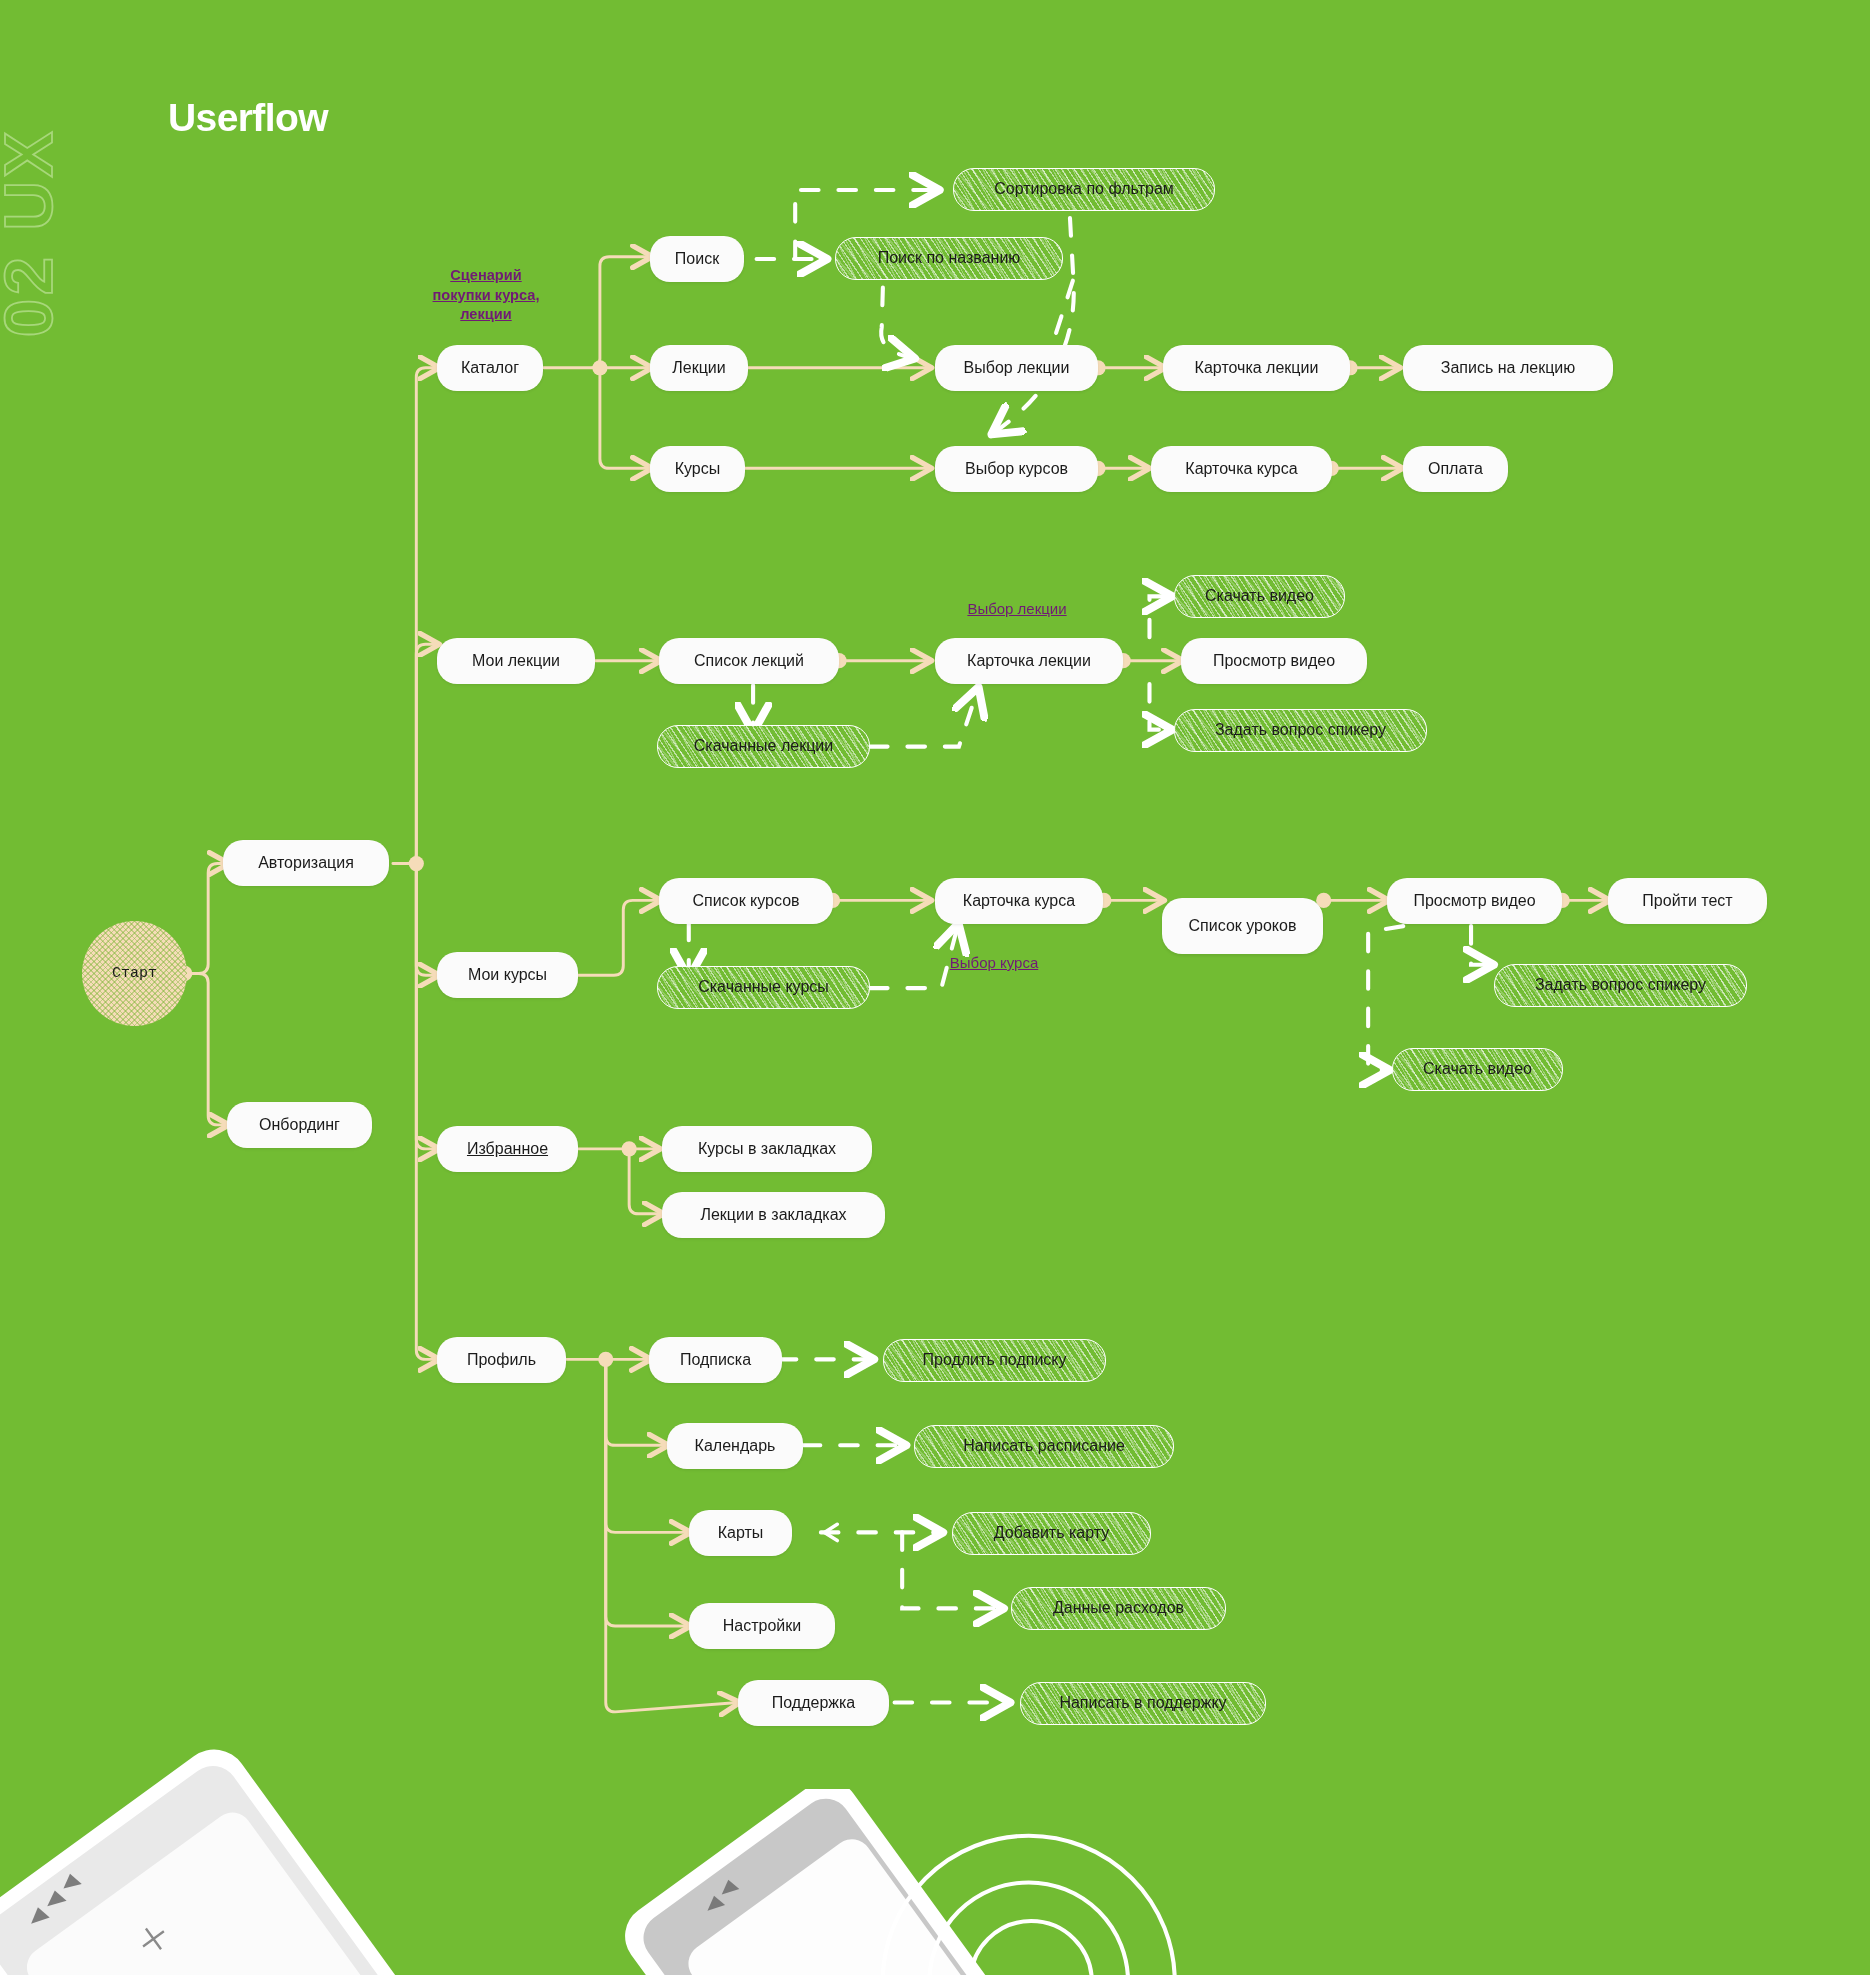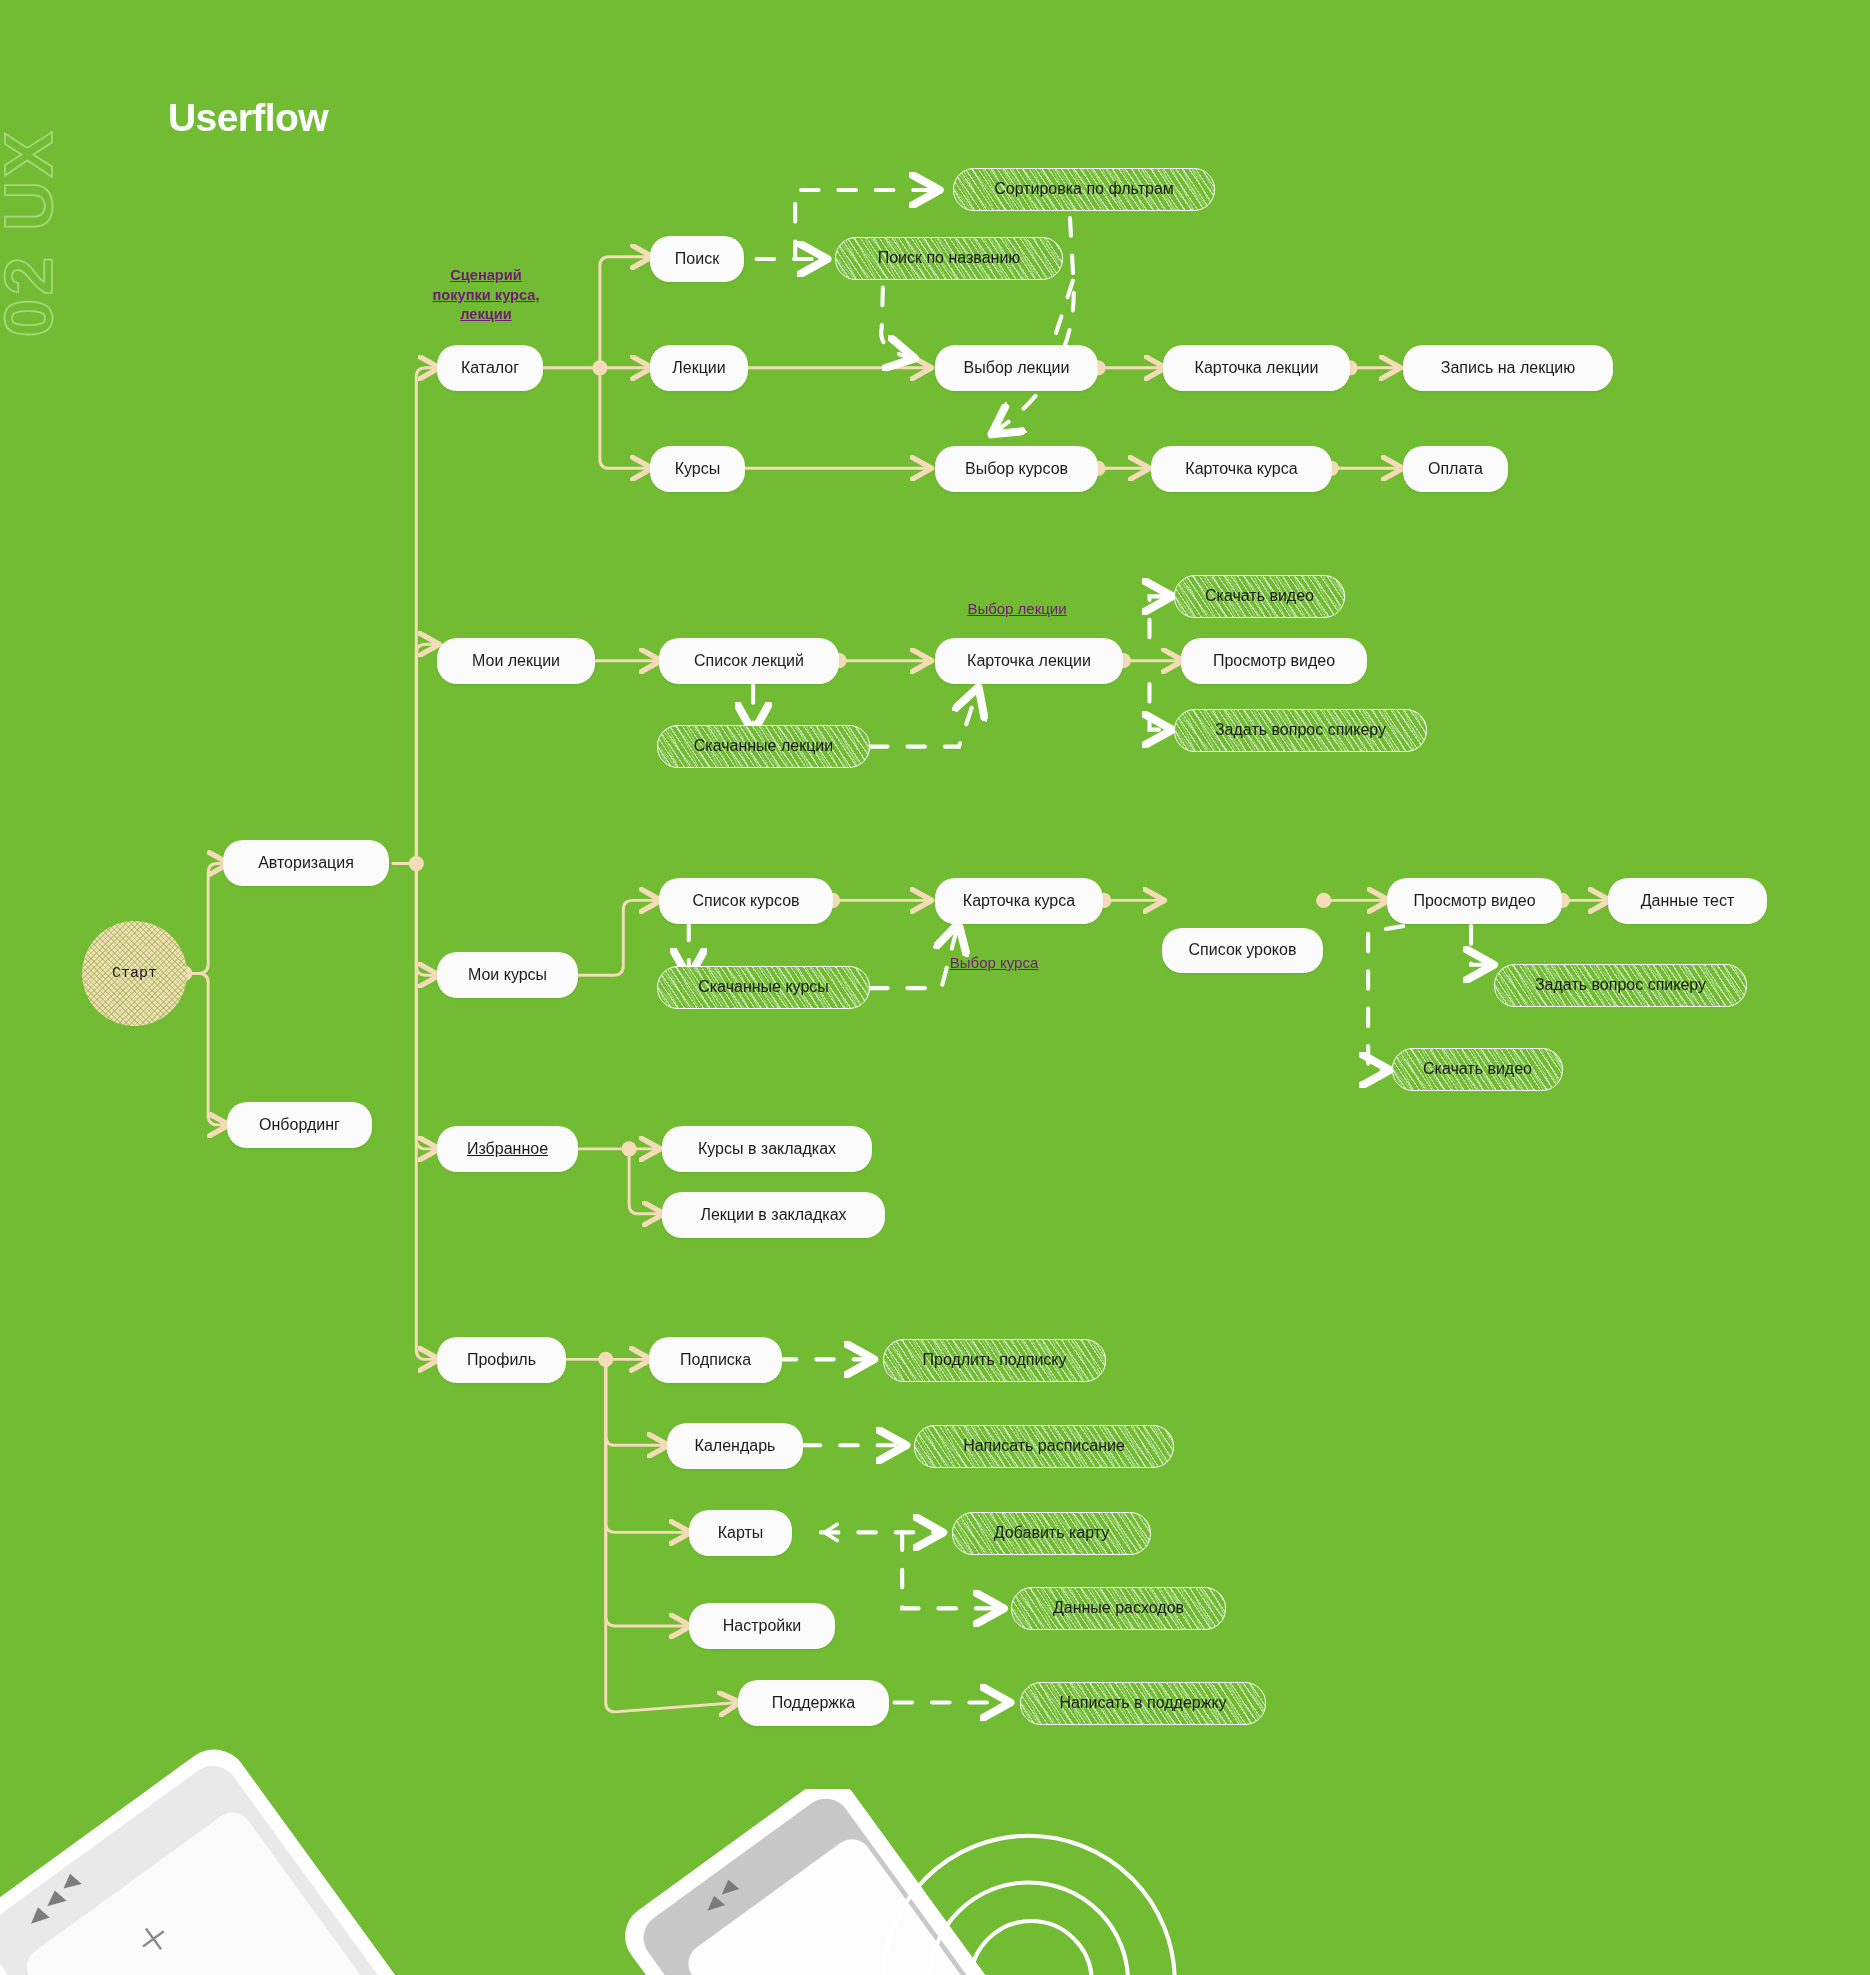--- a/index.html
+++ b/index.html
@@ -342,30 +342,30 @@
   </div>
 
   <div class="node hatch" style="left:657px;top:966px;width:213px;height:43px;">
     <span class="lbl">Скачанные  курсы</span>
   </div>
 
   <div class="node white" style="left:935px;top:878px;width:168px;height:46px;">
     <span class="lbl">Карточка курса</span>
   </div>
 
-  <div class="node white" style="left:1162px;top:928px;width:161px;height:45px;text-align:right;">
+  <div class="node white" style="left:1162px;top:898px;width:161px;height:56px;text-align:right;">
     <span class="lbl">Список уроков</span>
   </div>
 
   <div class="node white" style="left:1387px;top:878px;width:175px;height:46px;">
     <span class="lbl">Просмотр видео</span>
   </div>
 
   <div class="node white" style="left:1608px;top:878px;width:159px;height:46px;">
-    <span class="lbl">Данные тест</span>
+    <span class="lbl">Пройти тест</span>
   </div>
 
   <div class="node hatch" style="left:1494px;top:964px;width:253px;height:43px;">
     <span class="lbl">Задать вопрос спикеру</span>
   </div>
 
   <div class="node hatch" style="left:1392px;top:1048px;width:171px;height:43px;">
     <span class="lbl">Скачать видео</span>
   </div>
 

